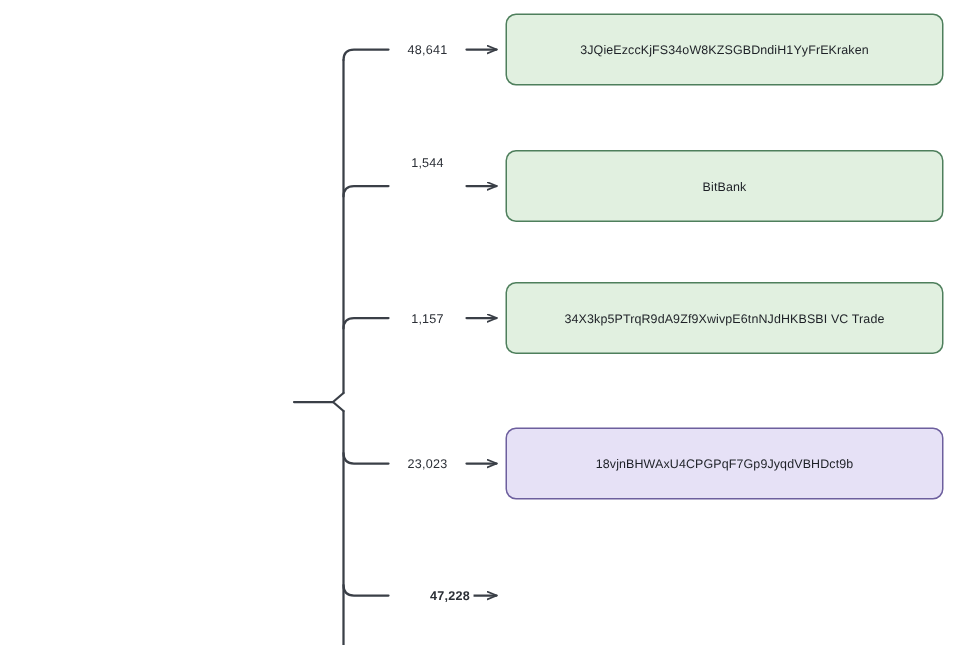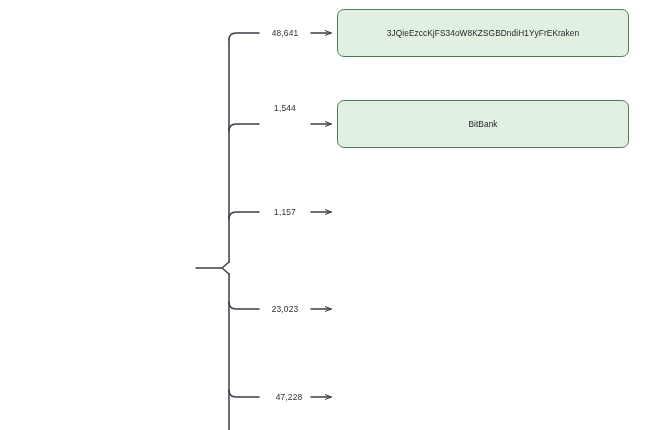--- a/index.html
+++ b/index.html
@@ -122,28 +122,35 @@
       <path d="M311,212 L331,212" marker-end="url(#arrowhead)"></path>
       <path d="M311,309 L331,309" marker-end="url(#arrowhead)"></path>
       <path d="M311,397 L331,397" marker-end="url(#arrowhead)"></path>
     </g>
   </svg>
 
   <div class="edge-label" style="left:285px; top:33px;">48,641</div>
   <div class="edge-label" style="left:285px; top:108px;">1,544</div>
   <div class="edge-label" style="left:285px; top:212px;">1,157</div>
   <div class="edge-label" style="left:285px; top:309px;">23,023</div>
-  <div class="edge-label" style="left:289px; top:397px;">47,228</div>
+  <div class="edge-label" style="left:300px; top:397px;font-weight:bold;">47,228</div>
 
 
   <div class="node child-node green" style="top:9px;">
     <span class="addr">3JQieEzccKjFS34oW8KZSGBDndiH1YyFrE</span>
     <span class="tag">Kraken</span>
   </div>
 
   <div class="node child-node green" style="top:100px;">
     <span class="tag">BitBank</span>
   </div>
 
+  <div class="node child-node green" style="top:188px;">
+    <span class="addr">34X3kp5PTrqR9dA9Zf9XwivpE6tnNJdHKB</span>
+    <span class="tag">SBI VC Trade</span>
+  </div>
 
+  <div class="node child-node purple" style="top:285px;">
+    <span class="addr">18vjnBHWAxU4CPGPqF7Gp9JyqdVBHDct9b</span>
+  </div>
 
 
 </div>
 
 </body></html>

